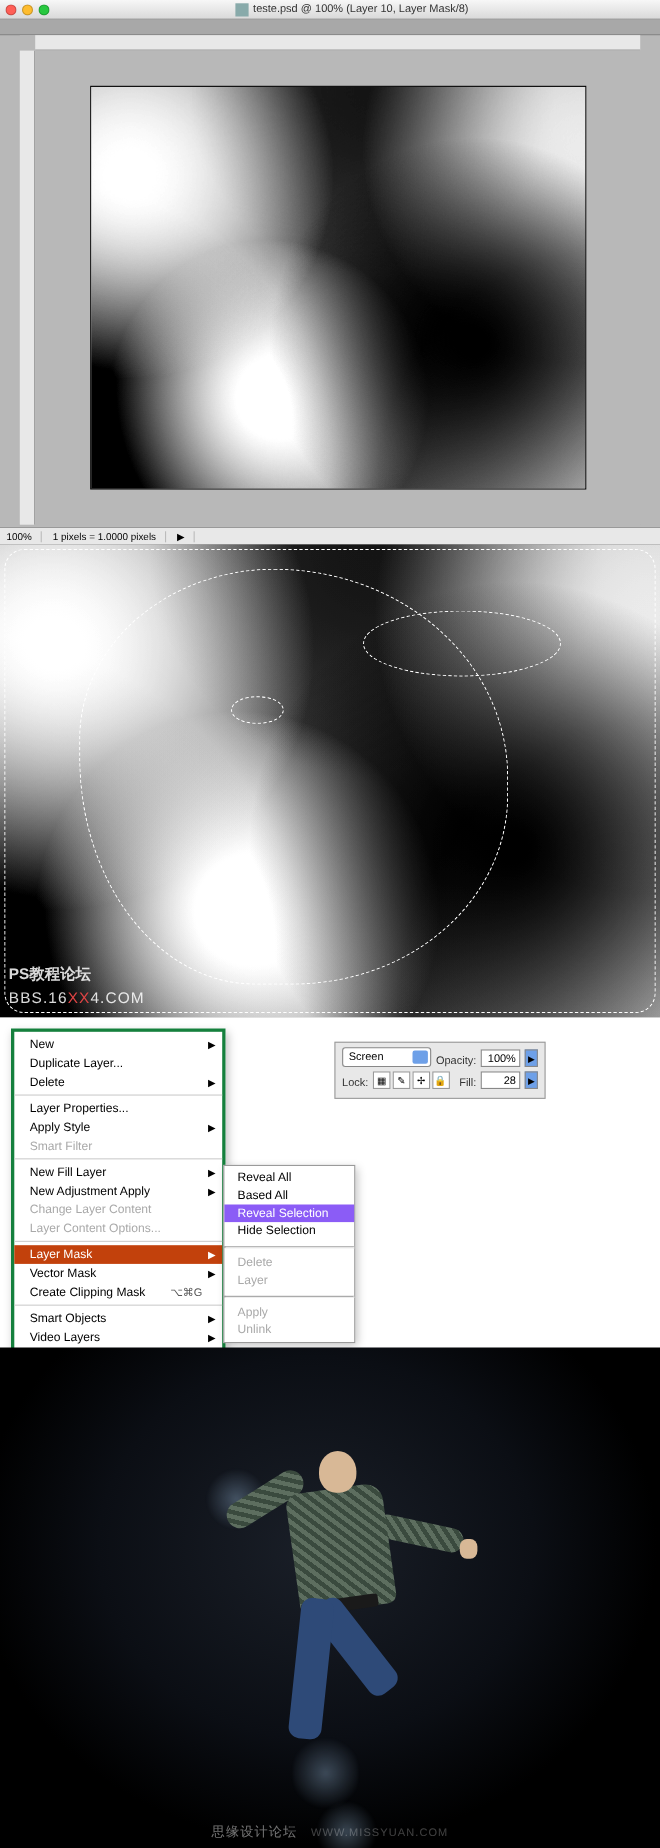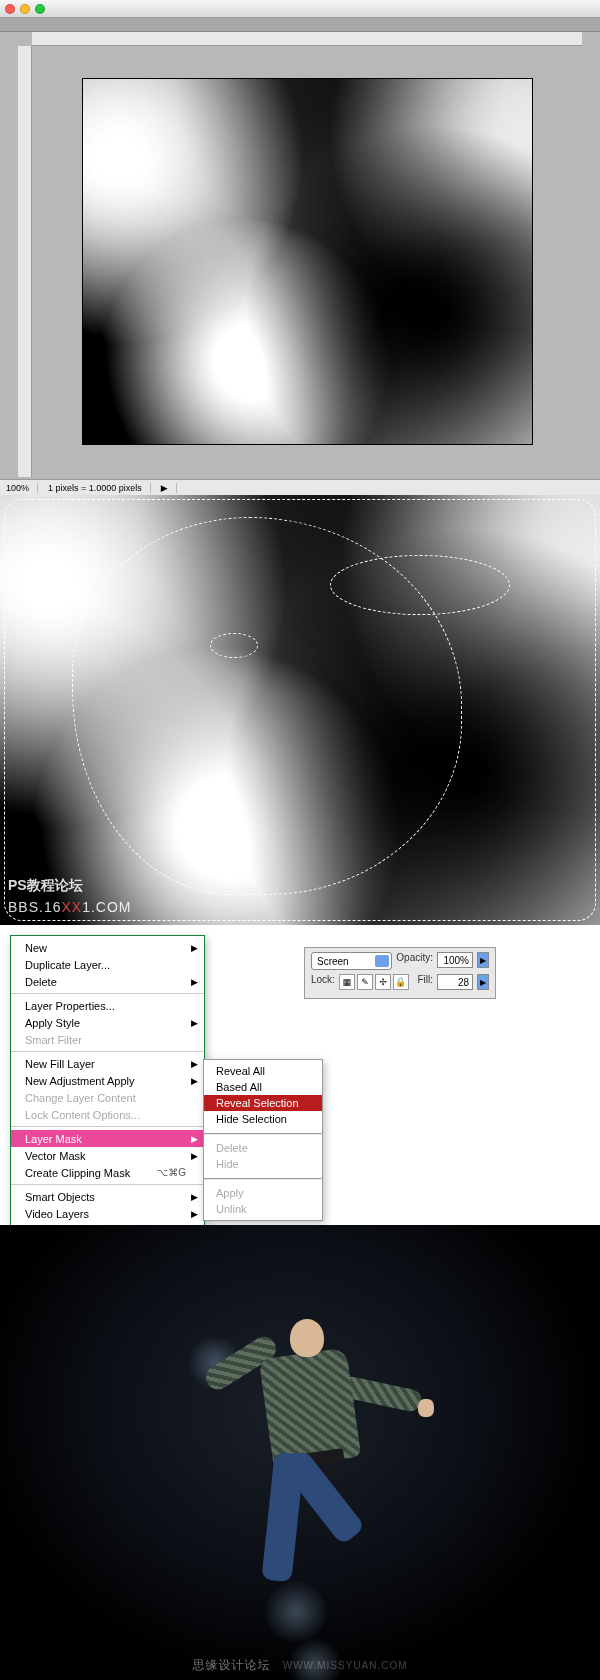--- a/index.html
+++ b/index.html
@@ -29,34 +29,34 @@
 .marquee{position:absolute;inset:4px;border:1px dashed #fff;border-radius:18px}
 .marquee2{position:absolute;top:5%;left:12%;width:65%;height:88%;border:1px dashed #fff;border-radius:50% 60% 55% 45% / 45% 55% 50% 60%}
 .marquee3{position:absolute;top:32%;left:35%;width:8%;height:6%;border:1px dashed #fff;border-radius:50%}
 .marquee4{position:absolute;top:14%;left:55%;width:30%;height:14%;border:1px dashed #fff;border-radius:50%}
 .wm1{position:absolute;bottom:30px;left:8px;color:rgba(255,255,255,.85);font-size:14px;font-weight:700}
 .wm2{position:absolute;bottom:10px;left:8px;color:rgba(255,255,255,.85);font-size:14px;letter-spacing:1px}
 .wm2 .xx{color:#d44}
 
 
 .panel3{width:600px;height:300px;background:#fff;position:relative}
-.ctx{position:absolute;top:10px;left:10px;width:195px;background:#fff;border:1px solid #15803d;box-shadow:2px 3px 8px rgba(0,0,0,.25);padding:3px 0}
+.ctx{position:absolute;top:10px;left:10px;width:195px;background:#fff;border:3px solid #15803d;box-shadow:2px 3px 8px rgba(0,0,0,.25);padding:3px 0}
 .ctx .mi{padding:2px 18px 2px 14px;position:relative;white-space:nowrap;display:flex;justify-content:space-between;align-items:center;height:17px}
 .ctx .mi .sc{color:#555;font-size:10px;margin-left:18px}
 .ctx .mi.dis{color:#a9a9a9}
-.ctx .mi.hl{background:#ec4899;color:#fff}
+.ctx .mi.hl{background:#c2410c;color:#fff}
 .ctx .mi .arr{position:absolute;right:6px;font-size:9px}
 .ctx hr{border:none;border-top:1px solid #ccc;margin:3px 0}
 .sub{position:absolute;top:134px;left:203px;width:120px;background:#fff;border:1px solid #9a9a9a;box-shadow:2px 3px 8px rgba(0,0,0,.25);padding:3px 0}
 .sub .mi{padding:2px 12px;height:16px;display:flex;align-items:center}
-.sub .mi.hl{background:#b91c1c;color:#fff}
+.sub .mi.hl{background:#8b5cf6;color:#fff}
 .sub .mi.dis{color:#a9a9a9}
 
 .layer-opts{position:absolute;top:22px;right:104px;width:192px;background:#e8e8e8;border:1px solid #999;padding:4px 6px;font-size:10px}
-.lo-row{display:flex;align-items:flex-start;margin-bottom:4px;gap:4px}
+.lo-row{display:flex;align-items:flex-end;margin-bottom:4px;gap:4px}
 .lo-select{flex:1;background:#fff;border:1px solid #888;height:18px;border-radius:3px;display:flex;align-items:center;padding:0 5px;position:relative}
 .lo-select::after{content:"";position:absolute;right:2px;top:2px;bottom:2px;width:14px;background:#6ea0e8;border-radius:2px}
 .lo-label{color:#333}
 .lo-input{width:36px;height:16px;background:#fff;border:1px solid #888;text-align:right;padding:0 3px;display:inline-flex;align-items:center;justify-content:flex-end}
 .lo-slider{width:12px;height:16px;background:#6ea0e8;border:1px solid #888;display:flex;align-items:center;justify-content:center;font-size:8px}
 .lo-lock{display:flex;gap:2px}
 .lo-lock .ic{width:16px;height:16px;background:#fff;border:1px solid #999;display:flex;align-items:center;justify-content:center;font-size:9px}
 
 
 .panel4{width:600px;height:455px;background:radial-gradient(ellipse at 48% 40%,#1a1f28 0%,#0b0e14 45%,#000 70%);position:relative;overflow:hidden}
@@ -79,20 +79,24 @@
 </head>
 <body>
 
 <div class="ps-window">
   <div class="titlebar">
     <div class="tb-btns">
       <div class="tb-btn tb-close"></div>
       <div class="tb-btn tb-min"></div>
       <div class="tb-btn tb-max"></div>
     </div>
+    <div class="titlebar-text">
+      <span style="display:inline-block;width:12px;height:12px;background:#8aa"></span>
+      <span>teste.psd @ 100% (Layer 10, Layer Mask/8)</span>
+    </div>
   </div>
   <div class="tabstrip">
   </div>
   <div class="doc-area">
     <div class="ruler-h"></div>
     <div class="ruler-v"></div>
     <div class="canvas-wrap">
       <div class="canvas">
         <div class="clouds"></div>
       </div>
@@ -106,21 +110,21 @@
 </div>
 
 <div class="panel2">
   <div class="clouds"></div>
   <div class="marquee"></div>
   <div class="marquee2"></div>
   <div class="marquee3"></div>
   <div class="marquee4"></div>
   <div class="wm1">PS教程论坛</div>
   <div class="wm2">
-    <span>BBS.16</span><span class="xx">XX</span><span>1.COM</span>
+    <span>BBS.16</span><span class="xx">XX</span><span>4.COM</span>
   </div>
 </div>
 
 <div class="panel3">
   <div class="ctx">
     <div class="mi">
         <span>New</span>
         <span class="arr">▶</span>
       </div>
     <div class="mi">
@@ -147,21 +151,21 @@
         <span class="arr">▶</span>
       </div>
     <div class="mi">
         <span>New Adjustment Apply</span>
         <span class="arr">▶</span>
       </div>
     <div class="mi dis">
         <span>Change Layer Content</span>
       </div>
     <div class="mi dis">
-        <span>Lock Content Options...</span>
+        <span>Layer Content Options...</span>
       </div>
     <hr>
     <div class="mi hl">
         <span>Layer Mask</span>
         <span class="arr">▶</span>
       </div>
     <div class="mi">
         <span>Vector Mask</span>
         <span class="arr">▶</span>
       </div>
@@ -207,21 +211,21 @@
       </div>
   </div>
 
   <div class="sub">
     <div class="mi">Reveal All</div>
     <div class="mi">Based All</div>
     <div class="mi hl">Reveal Selection</div>
     <div class="mi">Hide Selection</div>
     <hr>
     <div class="mi dis">Delete</div>
-    <div class="mi dis">Hide</div>
+    <div class="mi dis">Layer</div>
     <hr>
     <div class="mi dis">Apply</div>
     <div class="mi dis">Unlink</div>
   </div>
 
   <div class="layer-opts">
     <div class="lo-row">
       <div class="lo-select">
           <span>Screen</span>
         </div>

